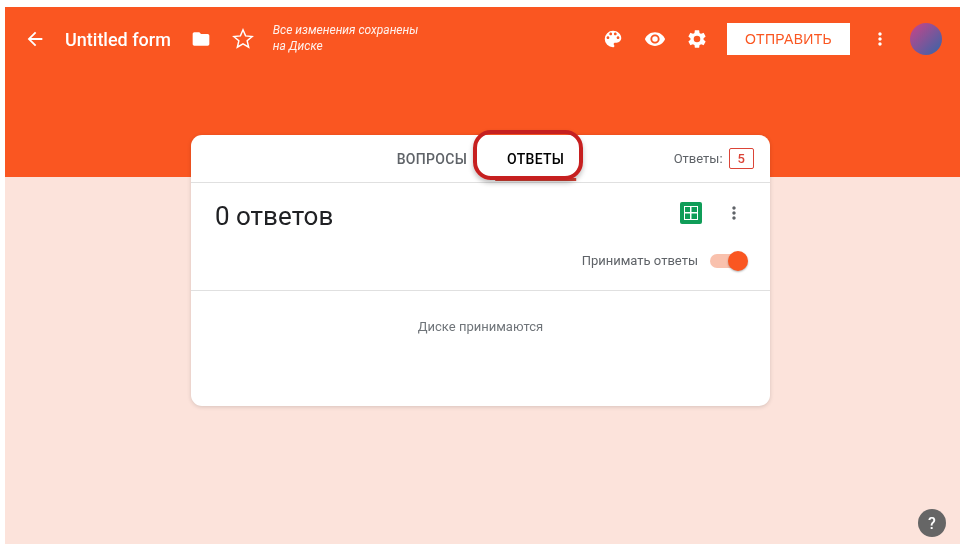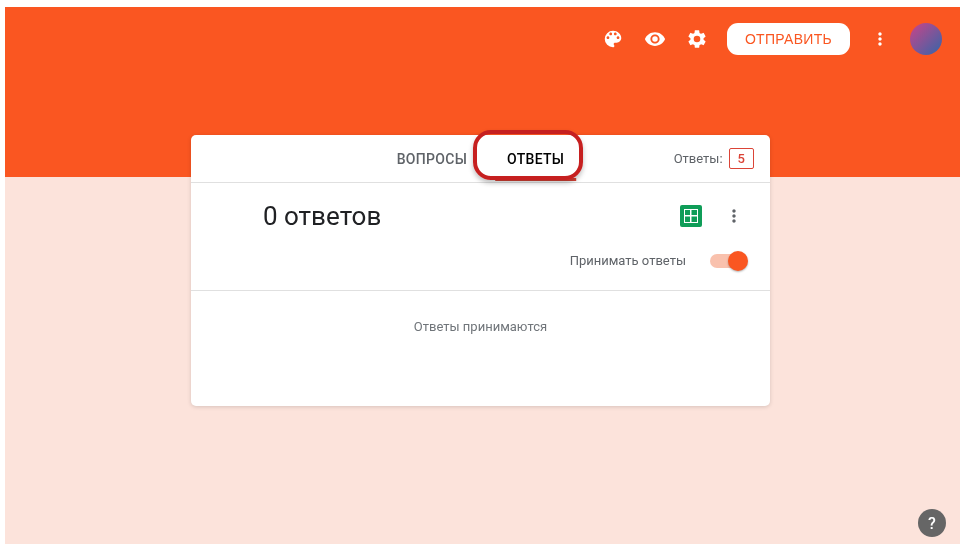--- a/index.html
+++ b/index.html
@@ -9,65 +9,84 @@
     .toolbar { display: flex; align-items: center; height: 64px; padding: 0 18px; color: #fff; }
     .toolbar-left { display: flex; align-items: center; gap: 18px; }
     .toolbar-right { display: flex; align-items: center; gap: 18px; margin-left: auto; }
     
     .icon-btn { width: 24px; height: 24px; display: flex; align-items: center; justify-content: center; cursor: pointer; color: #fff; }
     .icon-btn svg { fill: currentColor; }
     
     .form-title { font-size: 18px; font-weight: 500; color: #fff; }
     .save-status { font-size: 12px; font-style: italic; color: #fff; line-height: 1.3; max-width: 160px; opacity: 0.92; }
     
-    .send-btn { background: #fff; color: #fa5621; border: none; padding: 8px 18px; font-size: 14px; font-weight: 500; letter-spacing: 0.3px; cursor: pointer; border-radius: 11px; }
+    .send-btn { background: #fff; color: #fa5621; border: none; padding: 8px 18px; font-size: 14px; font-weight: 500; letter-spacing: 0.3px; cursor: pointer; border-radius: 0; }
     
     .avatar { width: 32px; height: 32px; border-radius: 50%; background: linear-gradient(135deg,#c48,#36a); }
     
     .lower-bg { background: #fce3db; position: absolute; top: 177px; left: 5px; width: 955px; height: 367px; }
     
-    .card { position: absolute; background: #fff; width: 579px; left: 191px; top: 135px; border-radius: 5px; box-shadow: 0 1px 4px rgba(0,0,0,0.15); }
+    .card { position: absolute; background: #fff; width: 579px; left: 191px; top: 135px; border-radius: 11px; box-shadow: 0 1px 4px rgba(0,0,0,0.15); }
     
     .tabs-row { display: flex; align-items: center; height: 48px; border-bottom: 1px solid #e0e0e0; position: relative; padding: 0 16px; }
     .tabs-center { position: absolute; left: 50%; transform: translateX(-50%); display: flex; gap: 0; }
     .tab { padding: 14px 20px; font-size: 14px; font-weight: 500; color: #5f6368; cursor: pointer; position: relative; letter-spacing: 0.3px; }
     .tab.active { color: #000000; }
     .tab.active::after { content: ''; position: absolute; bottom: 0; left: 8px; right: 8px; height: 3px; background: #db4437; }
     
     .highlight-ring { position: absolute; border: 4px solid #c62020; border-radius: 18px; width: 110px; height: 50px; left: 50%; margin-left: -8px; top: -5px; pointer-events: none; box-shadow: 0 3px 5px rgba(0,0,0,0.25); }
     
     .total-box { margin-left: auto; display: flex; align-items: center; gap: 6px; font-size: 13px; color: #5f6368; }
     .total-count { border: 1px solid #db4437; color: #db4437; padding: 2px 8px; font-weight: 500; border-radius: 2px; }
     
-    .responses-header { display: flex; align-items: center; padding: 18px 24px 14px; margin-left: 48px; }
+    .responses-header { display: flex; align-items: flex-start; padding: 18px 24px 14px; }
     .responses-title { font-size: 26px; color: #202124; font-weight: 400; }
     .responses-actions { margin-left: auto; display: flex; align-items: center; gap: 20px; }
     .sheets-icon { width: 22px; height: 22px; background: #0f9d58; border-radius: 2px; display: flex; align-items: center; justify-content: center; cursor: pointer; }
     .sheets-icon::before { content: ''; width: 12px; height: 12px; background: 
       linear-gradient(#fff,#fff) center/100% 1.5px no-repeat,
       linear-gradient(#fff,#fff) center/1.5px 100% no-repeat;
       border: 1.5px solid #fff; }
     .more-icon { color: #5f6368; cursor: pointer; }
     
-    .accept-row { display: flex; align-items: center; justify-content: flex-end; padding: 8px 24px 22px; gap: 24px; }
+    .accept-row { display: flex; align-items: center; justify-content: flex-end; padding: 8px 24px 22px; gap: 12px; }
     .accept-label { font-size: 13px; color: #5f6368; }
     .toggle { width: 36px; height: 14px; background: #f9c1ad; border-radius: 10px; position: relative; cursor: pointer; }
     .toggle::after { content: ''; position: absolute; width: 20px; height: 20px; background: #fa5621; border-radius: 50%; top: -3px; right: -2px; box-shadow: 0 1px 2px rgba(0,0,0,0.3); }
     
     .divider { height: 1px; background: #e0e0e0; }
     
     .status-area { padding: 28px; text-align: center; font-size: 13px; color: #70757a; min-height: 115px; display: flex; align-items: flex-start; justify-content: center; }
     
     .help-fab { position: absolute; bottom: 14px; right: 18px; width: 28px; height: 28px; border-radius: 50%; background: #666; color: #fff; display: flex; align-items: center; justify-content: center; font-size: 16px; font-weight: 500; cursor: pointer; }
   </style>
 </head>
 <body>
 
 <div class="header-bar">
   <div class="toolbar">
+    <div class="toolbar-left">
+      <div class="icon-btn">
+        <svg width="22" height="22" viewBox="0 0 24 24">
+            <path d="M20 11H7.83l5.59-5.59L12 4l-8 8 8 8 1.41-1.41L7.83 13H20v-2z"></path>
+          </svg>
+      </div>
+      <div class="form-title">Untitled form</div>
+      <div class="icon-btn">
+        <svg width="20" height="20" viewBox="0 0 24 24">
+            <path d="M10 4H4c-1.1 0-2 .9-2 2v12c0 1.1.9 2 2 2h16c1.1 0 2-.9 2-2V8c0-1.1-.9-2-2-2h-8l-2-2z"></path>
+          </svg>
+      </div>
+      <div class="icon-btn">
+        <svg width="22" height="22" viewBox="0 0 24 24">
+            <path d="M12 17.27L18.18 21l-1.64-7.03L22 9.24l-7.19-.61L12 2 9.19 8.63 2 9.24l5.46 4.73L5.82 21z" fill="none" stroke="#fff" stroke-width="1.6"></path>
+          </svg>
+      </div>
+      <div class="save-status">Все изменения сохранены на Диске</div>
+    </div>
     <div class="toolbar-right">
       <div class="icon-btn">
         <svg width="22" height="22" viewBox="0 0 24 24">
             <path d="M12 3a9 9 0 000 18c.83 0 1.5-.67 1.5-1.5 0-.39-.15-.74-.39-1.01-.23-.26-.38-.61-.38-.99 0-.83.67-1.5 1.5-1.5H16c2.76 0 5-2.24 5-5 0-4.42-4.03-8-9-8zm-5.5 9c-.83 0-1.5-.67-1.5-1.5S5.67 9 6.5 9 8 9.67 8 10.5 7.33 12 6.5 12zm3-4C8.67 8 8 7.33 8 6.5S8.67 5 9.5 5s1.5.67 1.5 1.5S10.33 8 9.5 8zm5 0c-.83 0-1.5-.67-1.5-1.5S13.67 5 14.5 5s1.5.67 1.5 1.5S15.33 8 14.5 8zm3 4c-.83 0-1.5-.67-1.5-1.5S16.67 9 17.5 9s1.5.67 1.5 1.5-.67 1.5-1.5 1.5z"></path>
           </svg>
       </div>
       <div class="icon-btn">
         <svg width="22" height="22" viewBox="0 0 24 24">
             <path d="M12 4.5C7 4.5 2.73 7.61 1 12c1.73 4.39 6 7.5 11 7.5s9.27-3.11 11-7.5c-1.73-4.39-6-7.5-11-7.5zM12 17c-2.76 0-5-2.24-5-5s2.24-5 5-5 5 2.24 5 5-2.24 5-5 5zm0-8a3 3 0 100 6 3 3 0 000-6z"></path>
           </svg>
@@ -116,17 +135,17 @@
   </div>
 
   <div class="accept-row">
     <span class="accept-label">Принимать ответы</span>
     <div class="toggle"></div>
   </div>
 
   <div class="divider"></div>
 
   <div class="status-area">
-    <span>Ответы принимаются</span>
+    <span>Диске принимаются</span>
   </div>
 </div>
 
 <div class="help-fab">?</div>
 
 </body></html>

